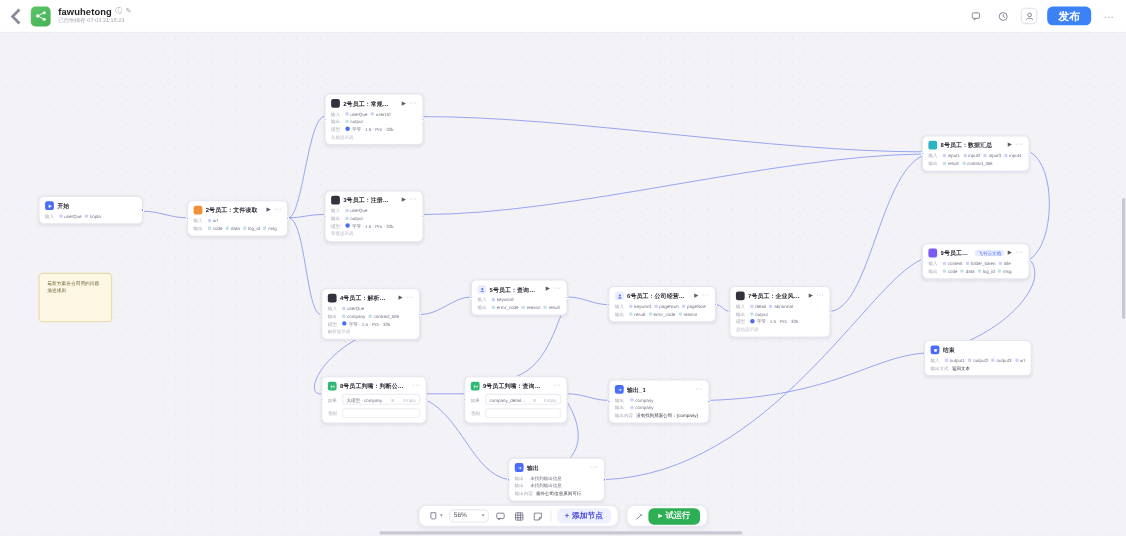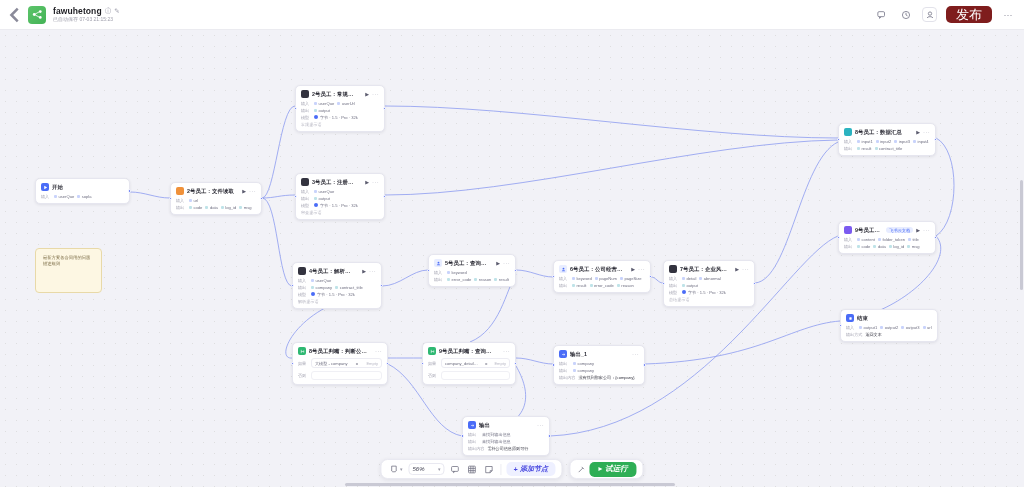--- a/index.html
+++ b/index.html
@@ -42,22 +42,22 @@
     padding-right: 9px;
   }
   .hdr-icon {
     width: 15px; height: 15px; border-radius: 4px;
     display: flex; align-items: center; justify-content: center;
     color: #7a7a8c; cursor: pointer;
   }
   .hdr-icon svg { width: 10px; height: 10px; }
   .hdr-icon.boxed { border: 1px solid #e2e2ea; background:#fff; }
   .publish-btn {
-    background: #7f1d1d; color: #fff;
-    font-size: 13px; font-weight: normal;
+    background: #3b82f6; color: #fff;
+    font-size: 10px; font-weight: bold;
     padding: 0 10px; height: 17px; border-radius: 5px;
     display: flex; align-items: center; justify-content: center;
     cursor: pointer; border: none;
   }
   .dots-btn {
     width: 14px; height: 14px; color:#8a8a99; font-size: 9px;
     display:flex; align-items:center; justify-content:center; cursor:pointer;
   }
 
   
@@ -161,21 +161,20 @@
     border-radius: 4px;
     padding: 6px 7px;
     font-size: 4.3px; color: #7a6b44; line-height: 1.5;
   }
 
   
   .toolbar {
     position: absolute; bottom: 8px; left: 50%; transform: translateX(-50%);
     display: flex; align-items: flex-start; gap: 7px;
     z-index: 40;
-    font-style: italic;
   }
   .tb-group {
     background: #fff; border: 1px solid #e9e9f1; border-radius: 7px;
     height: 20px; display: flex; align-items: center; gap: 4px;
     padding: 0 6px; box-shadow: 0 1px 4px rgba(30,30,60,.09);
   }
   .tb-btn {
     display: flex; align-items: center; gap: 1.5px; cursor: pointer;
     color: #6c6c7e; font-size: 7px; padding: 0 2px;
   }

